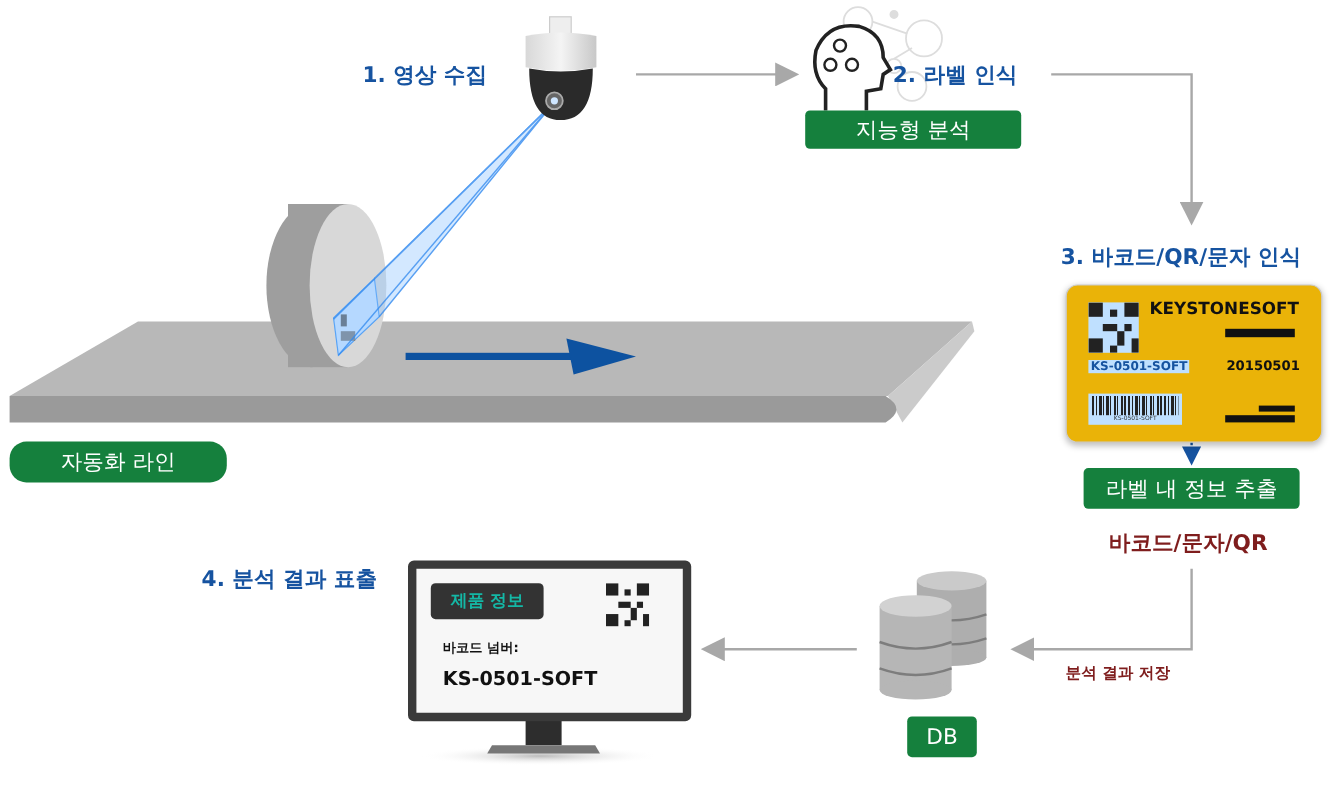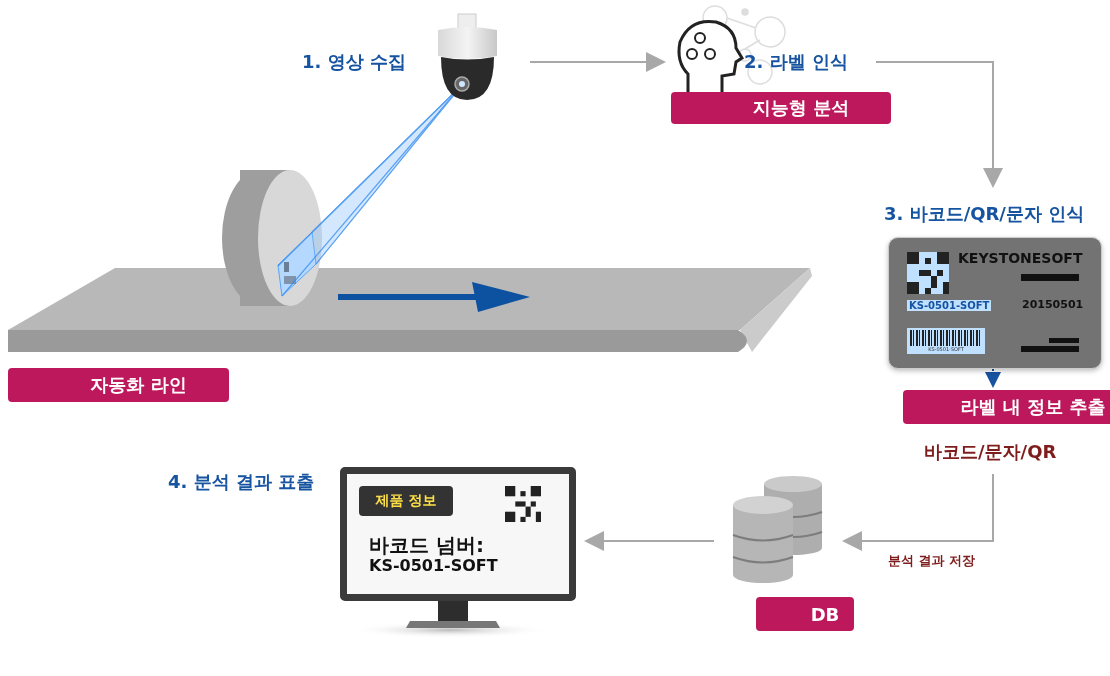--- a/index.html
+++ b/index.html
@@ -1,22 +1,22 @@
 <!DOCTYPE html>
 <html><head>
 <meta charset="utf-8">
 <style>
   html,body{margin:0;padding:0;background:#fff;}
   body{width:1110px;height:676px;position:relative;overflow:hidden;font-family:"DejaVu Sans","Liberation Sans",sans-serif;}
   .abs{position:absolute;}
   .step{color:#1653a0;font-weight:bold;font-size:18px;white-space:nowrap;}
-  .pill{background:#be185d;color:#fff;font-weight:bold;border-radius:4px;display:flex;align-items:center;justify-content:center;white-space:nowrap;padding-left:40px;}
+  .pill{background:#15803d;color:#fff;font-weight:normal;border-radius:4px;display:flex;align-items:center;justify-content:center;white-space:nowrap;}
   .gray-text{color:#7f1d1d;font-weight:bold;white-space:nowrap;}
   svg{position:absolute;left:0;top:0;}
-  .label-card{position:absolute;left:888px;top:237px;width:212px;height:130px;background:#737373;border:1px solid #ccc;border-radius:10px;box-shadow:0 2px 5px rgba(0,0,0,0.25);}
+  .label-card{position:absolute;left:888px;top:237px;width:212px;height:130px;background:#eab308;border:1px solid #ccc;border-radius:10px;box-shadow:0 2px 5px rgba(0,0,0,0.25);}
   .monitor-screen{position:absolute;left:340px;top:467px;width:222px;height:120px;background:#f7f7f7;border:7px solid #3a3a3a;border-radius:5px;}
 </style>
 </head>
 <body>
 
 <svg width="1110" height="676">
   <defs>
     <marker id="arr" markerWidth="10" markerHeight="10" refX="8" refY="5" orient="auto">
       <path d="M0,0 L10,5 L0,10 Z" fill="#a8a8a8"></path>
     </marker>
@@ -120,21 +120,21 @@
     <polygon points="410,621 496,621 500,628 406,628" fill="#777"></polygon>
   </g>
 </svg>
 
 <div class="abs step" style="left:302px;top:50px;">1. 영상 수집</div>
 <div class="abs step" style="left:744px;top:50px;text-align:right;">2. 라벨 인식</div>
 <div class="abs step" style="left:884px;top:202px;">3. 바코드/QR/문자 인식</div>
 <div class="abs step" style="left:168px;top:470px;">4. 분석 결과 표출</div>
 
 <div class="abs pill" style="left:671px;top:92px;width:180px;height:32px;font-size:18px;">지능형 분석</div>
-<div class="abs pill" style="left:8px;top:368px;width:181px;height:34px;font-size:18px;">자동화 라인</div>
+<div class="abs pill" style="left:8px;top:368px;width:181px;height:34px;font-size:18px;border-radius:14px;">자동화 라인</div>
 <div class="abs pill" style="left:903px;top:390px;width:180px;height:34px;font-size:18px;text-align:center;">라벨 내 정보 추출</div>
 <div class="abs pill" style="left:756px;top:597px;width:58px;height:34px;font-size:18px;">DB</div>
 
 <div class="label-card">
   <div class="abs" style="left:18px;top:14px;width:42px;height:42px;background:#bfe0ff;">
     <svg width="42" height="42" viewBox="0 0 7 7" style="position:absolute;left:0;top:0;">
       <rect x="0" y="0" width="2" height="2" fill="#222"></rect>
         <rect x="5" y="0" width="2" height="2" fill="#222"></rect>
         <rect x="0" y="5" width="2" height="2" fill="#222"></rect>
       <rect x="3" y="1" width="1" height="1" fill="#222"></rect>
@@ -154,32 +154,32 @@
     <div style="position:absolute;left:0;right:0;top:18px;text-align:center;font-size:5px;color:#333;">KS-0501-SOFT</div>
   </div>
   <div class="abs" style="left:160px;top:100px;width:30px;height:5px;background:#111;"></div>
   <div class="abs" style="left:132px;top:108px;width:58px;height:6px;background:#111;"></div>
 </div>
 
 <div class="abs gray-text" style="left:924px;top:440px;font-size:18px;">바코드/문자/QR</div>
 <div class="abs gray-text" style="left:888px;top:552px;font-size:13px;">분석 결과 저장</div>
 
 <div class="monitor-screen">
-  <div class="abs" style="left:12px;top:12px;width:94px;height:30px;background:#333;color:#fde047;border-radius:4px;font-weight:bold;font-size:14px;display:flex;align-items:center;justify-content:center;">제품 정보</div>
+  <div class="abs" style="left:12px;top:12px;width:94px;height:30px;background:#333;color:#14b8a6;border-radius:4px;font-weight:bold;font-size:14px;display:flex;align-items:center;justify-content:center;">제품 정보</div>
   <div class="abs" style="left:158px;top:12px;width:36px;height:36px;">
     <svg width="36" height="36" viewBox="0 0 7 7" style="position:absolute;left:0;top:0;">
       <rect x="0" y="0" width="2" height="2" fill="#222"></rect>
         <rect x="5" y="0" width="2" height="2" fill="#222"></rect>
         <rect x="0" y="5" width="2" height="2" fill="#222"></rect>
       <rect x="3" y="1" width="1" height="1" fill="#222"></rect>
         <rect x="2" y="3" width="2" height="1" fill="#222"></rect>
         <rect x="4" y="4" width="1" height="2" fill="#222"></rect>
         <rect x="5" y="3" width="1" height="1" fill="#222"></rect>
         <rect x="6" y="5" width="1" height="2" fill="#222"></rect>
         <rect x="3" y="6" width="1" height="1" fill="#222"></rect>
     </svg>
   </div>
-  <div class="abs" style="left:22px;top:58px;font-weight:bold;font-size:20px;color:#111;white-space:nowrap;">바코드 넘버:</div>
+  <div class="abs" style="left:22px;top:58px;font-weight:bold;font-size:11px;color:#111;white-space:nowrap;">바코드 넘버:</div>
   <div class="abs" style="left:22px;top:82px;font-weight:bold;font-size:16px;color:#111;white-space:nowrap;">KS-0501-SOFT</div>
 </div>
 
 <div class="abs gray-text" style="right:792px;top:536px;font-size:17px;text-align:right;line-height:28px;">
 </div>
 
 </body></html>

